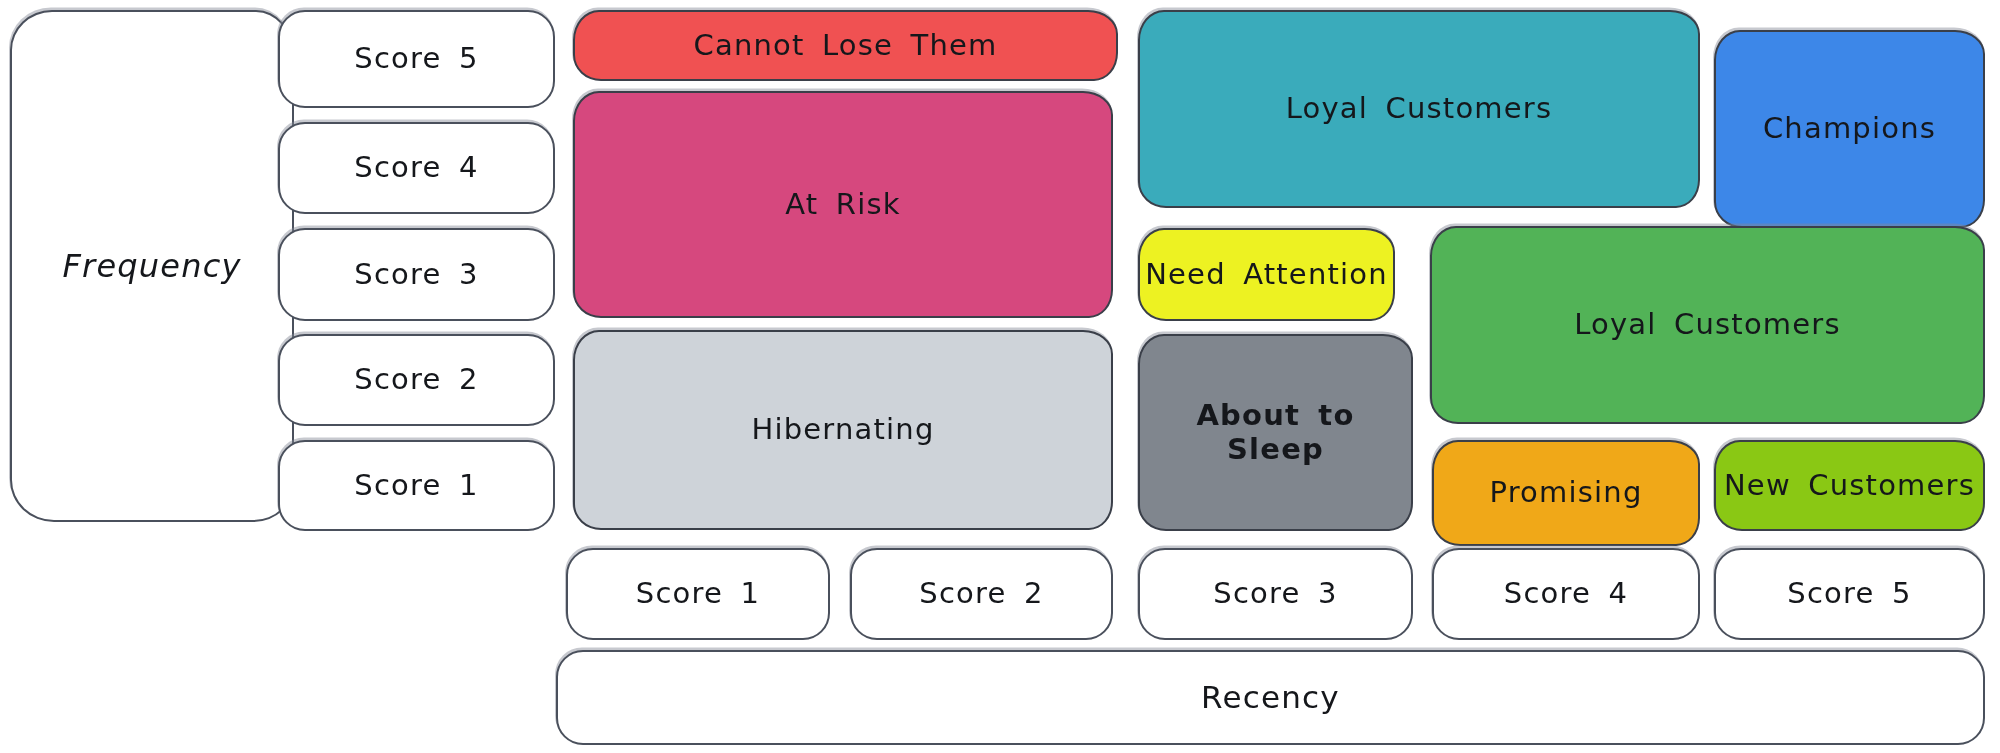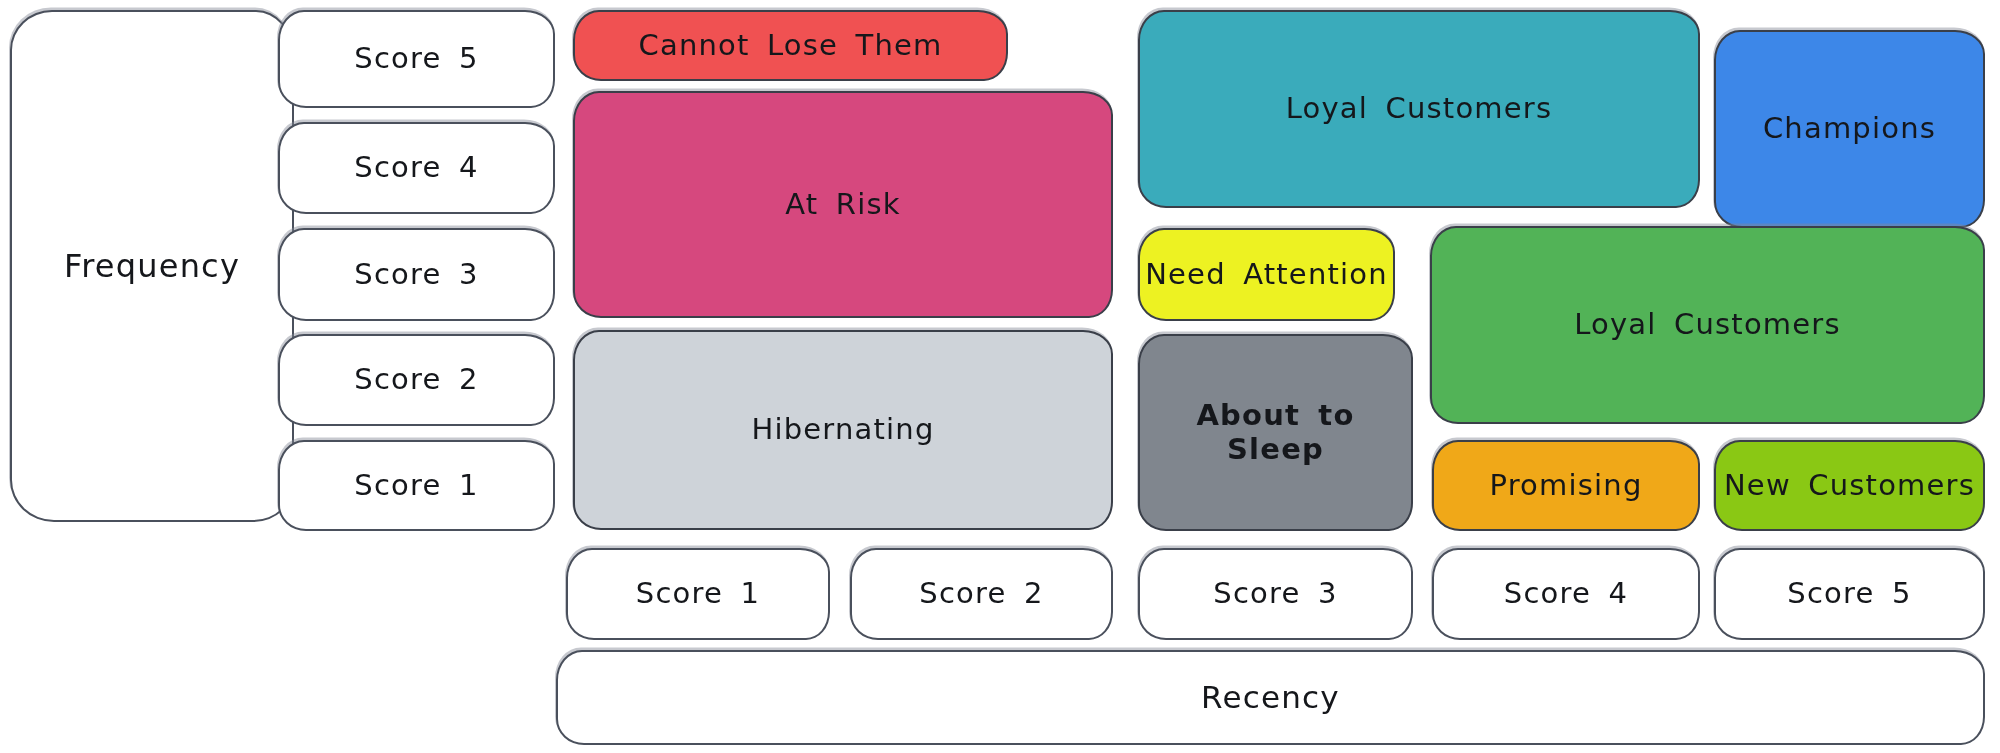--- a/index.html
+++ b/index.html
@@ -17,41 +17,41 @@
     box-sizing:border-box;
     border:2.5px solid #3a3f49;
     border-radius:26px 30px 24px 28px / 30px 24px 28px 26px;
     box-shadow:-1px -2.5px 0 0 rgba(130,136,148,0.45);
     font-size:29px;
     letter-spacing:1.2px;
     word-spacing:7px;
     text-align:center;
     line-height:1.15;
   }
-  .white{background:#ffffff;border-color:#4a505c;}
+  .white{background:#ffffff;border-color:#4a505c;border-radius:27px;}
   .big-radius{border-radius:42px 38px 40px 44px / 40px 44px 38px 42px;}
 
   
-  .freq-label   {left:10px;  top:10px;  width:284px; height:512px; font-size:32px;}
+  .freq-label   {left:10px;  top:10px;  width:284px; height:512px; font-size:32px;font-style:italic;}
   .f-s5         {left:278px; top:10px;  width:277px; height:98px;}
   .f-s4         {left:278px; top:122px; width:277px; height:92px;}
   .f-s3         {left:278px; top:228px; width:277px; height:93px;}
   .f-s2         {left:278px; top:334px; width:277px; height:92px;}
   .f-s1         {left:278px; top:440px; width:277px; height:91px;}
 
   
-  .cannot-lose  {left:573px;  top:10px;  width:435px; height:71px;}
+  .cannot-lose  {left:573px;  top:10px;  width:545px; height:71px;}
   .at-risk      {left:573px;  top:91px;  width:540px; height:227px;}
   .hibernating  {left:573px;  top:330px; width:540px; height:200px;}
   .loyal-top    {left:1138px; top:10px;  width:562px; height:198px;}
   .champions    {left:1714px; top:10px;  width:271px; height:198px;}
   .need-attn    {left:1138px; top:228px; width:257px; height:93px;}
   .about-sleep  {left:1138px; top:334px; width:275px; height:197px;font-weight:bold;}
   .loyal-mid    {left:1430px; top:226px; width:555px; height:198px;}
-  .promising    {left:1432px; top:440px; width:268px; height:91px;align-items:center;}
+  .promising    {left:1432px; top:440px; width:268px; height:106px;align-items:center;}
   .new-cust     {left:1714px; top:440px; width:271px; height:91px;}
 
   
   .r-s1         {left:566px;  top:548px; width:264px; height:92px;}
   .r-s2         {left:850px;  top:548px; width:263px; height:92px;}
   .r-s3         {left:1138px; top:548px; width:275px; height:92px;}
   .r-s4         {left:1432px; top:548px; width:268px; height:92px;}
   .r-s5         {left:1714px; top:548px; width:271px; height:92px;}
   .recency-label{left:556px;  top:650px; width:1429px; height:95px; font-size:31px;align-items:center;}
 </style>

